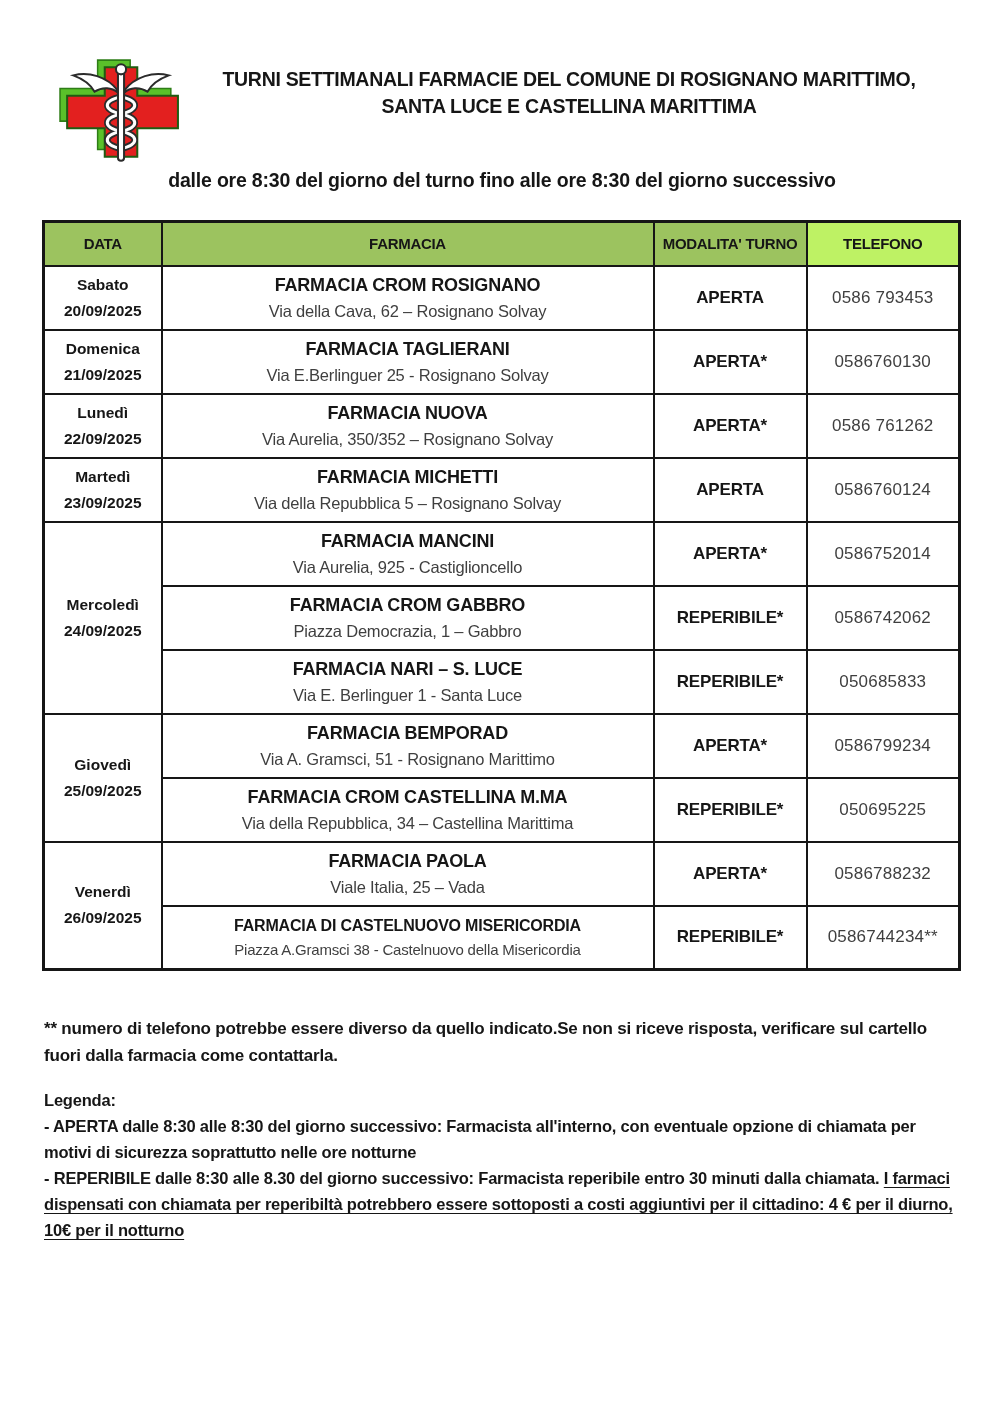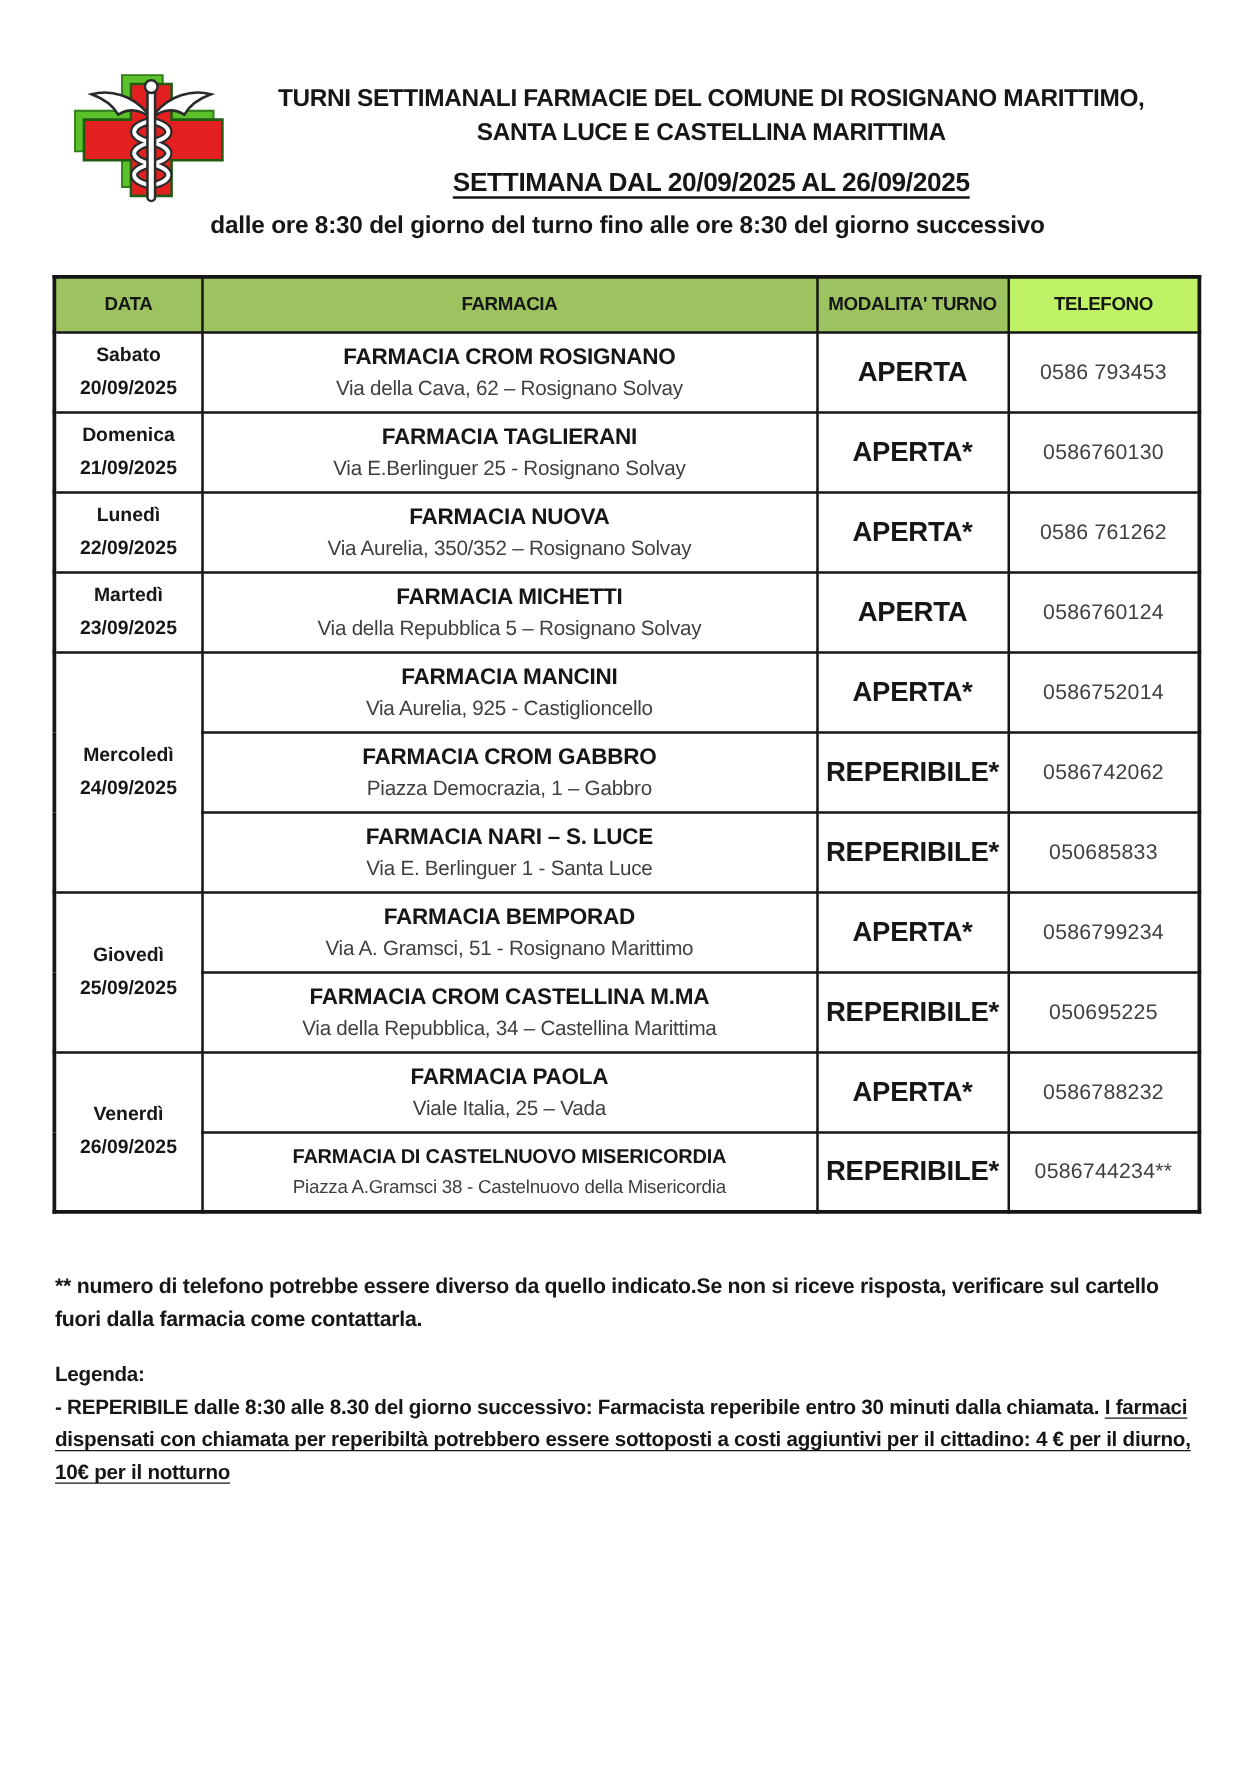--- a/index.html
+++ b/index.html
@@ -41,21 +41,21 @@
     height: 44px;
     font-size: 15px; font-weight: bold; letter-spacing: -0.3px; color: #161616;
   }
   table.turni td { height: 64px; background: #fff; }
   td.day-cell { font-size: 15.5px; font-weight: bold; line-height: 26px; color: #161616; }
   .pharm-cell { display: flex; flex-direction: column; justify-content: center; gap: 6px; height: 100%; padding: 8px 6px; }
   .pharm-name { font-size: 18px; font-weight: bold; letter-spacing: -0.2px; color: #161616; }
   .pharm-addr { font-size: 16.5px; font-weight: normal; color: #3f3f3f; letter-spacing: -0.2px; }
   .pharm-name.small { font-size: 16px; }
   .pharm-addr.small { font-size: 15px; }
-  td.status-cell { font-size: 22px; font-weight: bold; letter-spacing: -0.2px; color: #161616; }
+  td.status-cell { font-size: 17px; font-weight: bold; letter-spacing: -0.2px; color: #161616; }
   td.phone-cell { font-size: 17px; font-weight: normal; color: #3f3f3f; letter-spacing: 0.2px; }
 
   
   .notes { position: absolute; left: 44px; top: 997px; width: 914px; color: #161616; }
   .note1 { font-size: 18.5px; font-weight: bold; line-height: 28px; letter-spacing: -0.2px; }
   .note2 { margin-top: 18px; font-size: 17px; font-weight: bold; line-height: 27px; letter-spacing: -0.2px; }
   .legend { margin-top: 18px; font-size: 16.5px; font-weight: bold; line-height: 26px; letter-spacing: -0.2px; }
   .legend .u { text-decoration: underline; text-underline-offset: 3px; }
 </style>
 </head>
@@ -81,21 +81,20 @@
     <path d="M59,32 C48,18 30,13 15,17 C26,21 32,26 36,33 C44,28 53,29 59,34 Z" fill="#ffffff" stroke="#2b2b2b" stroke-width="2"></path>
     <path d="M65,32 C76,18 94,13 109,17 C98,21 92,26 88,33 C80,28 71,29 65,34 Z" fill="#ffffff" stroke="#2b2b2b" stroke-width="2"></path>
 
     <rect x="59" y="13" width="6" height="88" rx="3" fill="#ffffff" stroke="#2b2b2b" stroke-width="2"></rect>
     <circle cx="62" cy="11" r="5" fill="#ffffff" stroke="#2b2b2b" stroke-width="2"></circle>
   </svg>
 
   <div class="titles">
     <div class="title-line">TURNI SETTIMANALI FARMACIE DEL COMUNE DI ROSIGNANO MARITTIMO,</div>
     <div class="title-line">SANTA LUCE E CASTELLINA MARITTIMA</div>
-    <div class="week-line">SETTIMANA DAL 20/09/2025 AL 26/09/2025</div>
   </div>
   <div class="subtitle">dalle ore 8:30 del giorno del turno fino alle ore 8:30 del giorno successivo</div>
 
   <table class="turni">
     <colgroup>
         <col class="c-data">
         <col class="c-farm">
         <col class="c-turno">
         <col class="c-tel">
       </colgroup>
@@ -253,17 +252,18 @@
         <td class="status-cell">REPERIBILE*</td>
         <td class="phone-cell">0586744234**</td>
       </tr>
     </tbody>
   </table>
 
   <div class="notes">
     <div class="note2">** numero di telefono potrebbe essere diverso da quello indicato.Se non si riceve risposta, verificare sul cartello fuori dalla farmacia come contattarla.</div>
     <div class="legend">
       <div>Legenda:</div>
+      <div>- APERTA dalle 8:30 alle 8:30 del giorno successivo: Farmacista all'interno, con eventuale opzione di chiamata per motivi di sicurezza soprattutto nelle ore notturne</div>
       <div><span>- REPERIBILE dalle 8:30 alle 8.30 del giorno successivo: Farmacista reperibile entro 30 minuti dalla chiamata. </span><span class="u">I farmaci dispensati con chiamata per reperibiltà potrebbero essere sottoposti a costi aggiuntivi per il cittadino: 4 € per il diurno, 10€ per il notturno</span></div>
     </div>
   </div>
 
 </div>
 
 </body></html>

